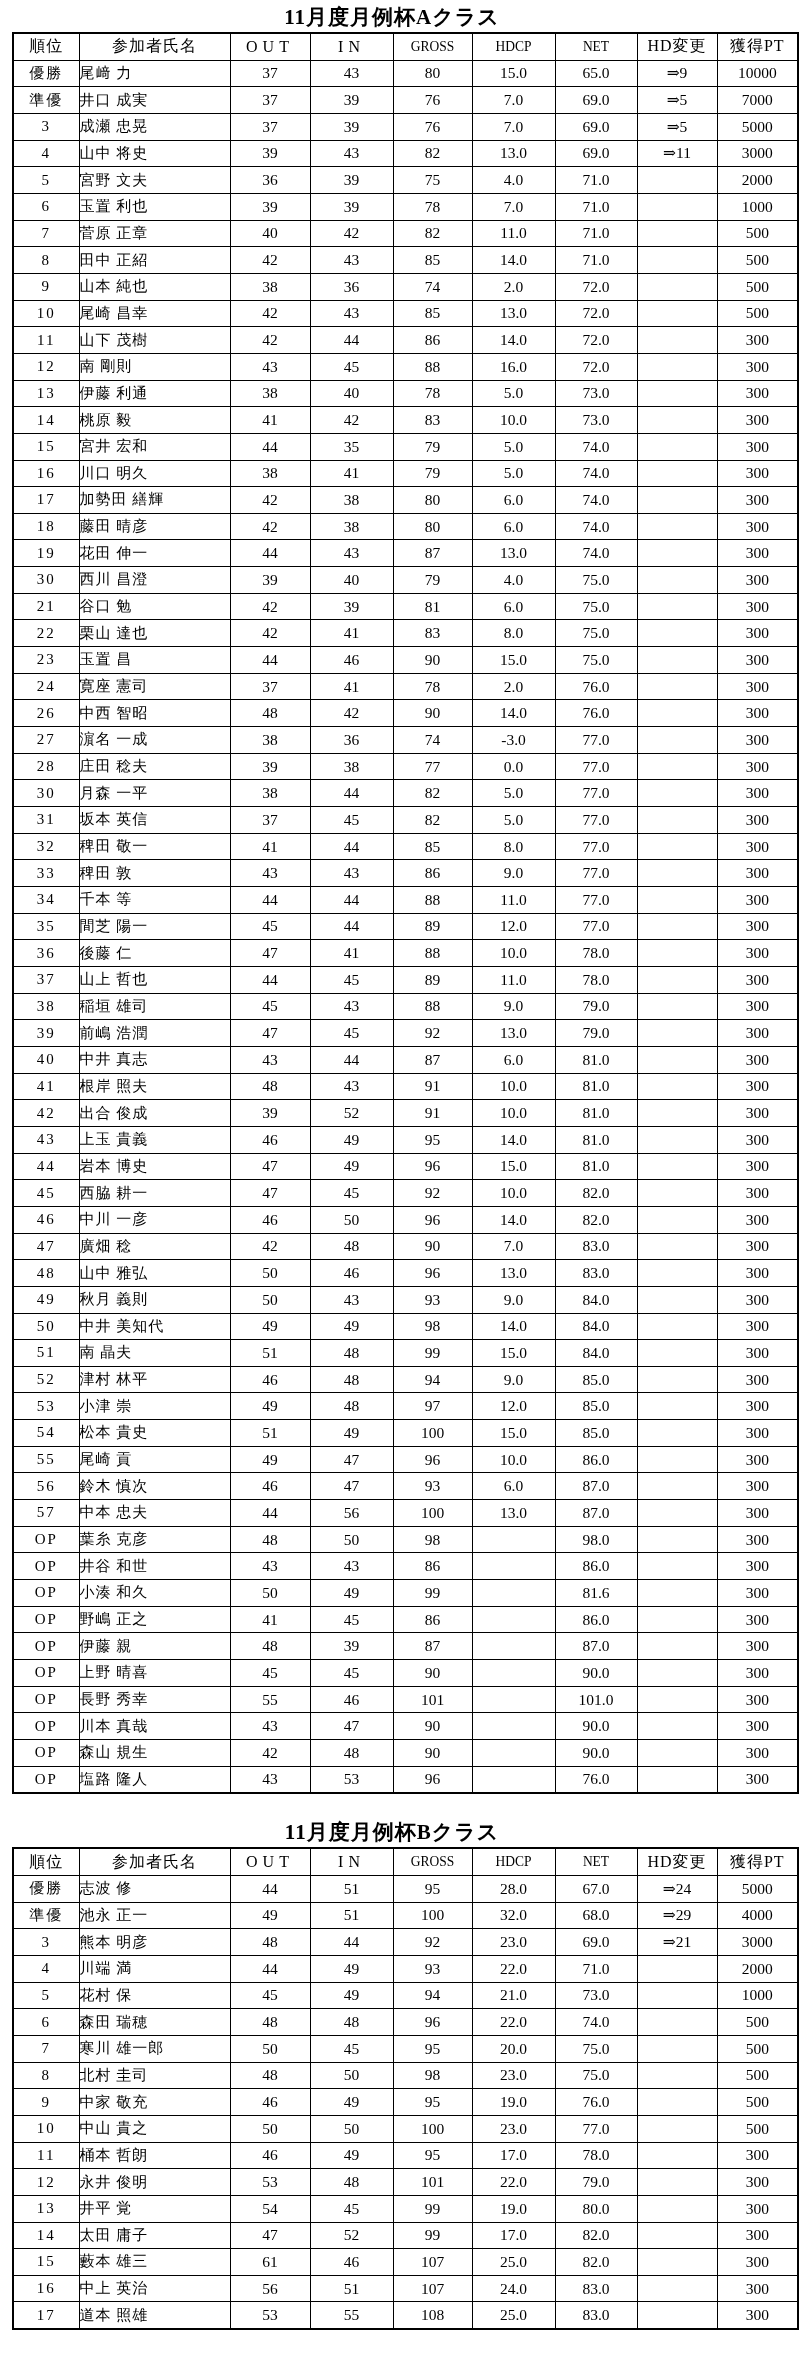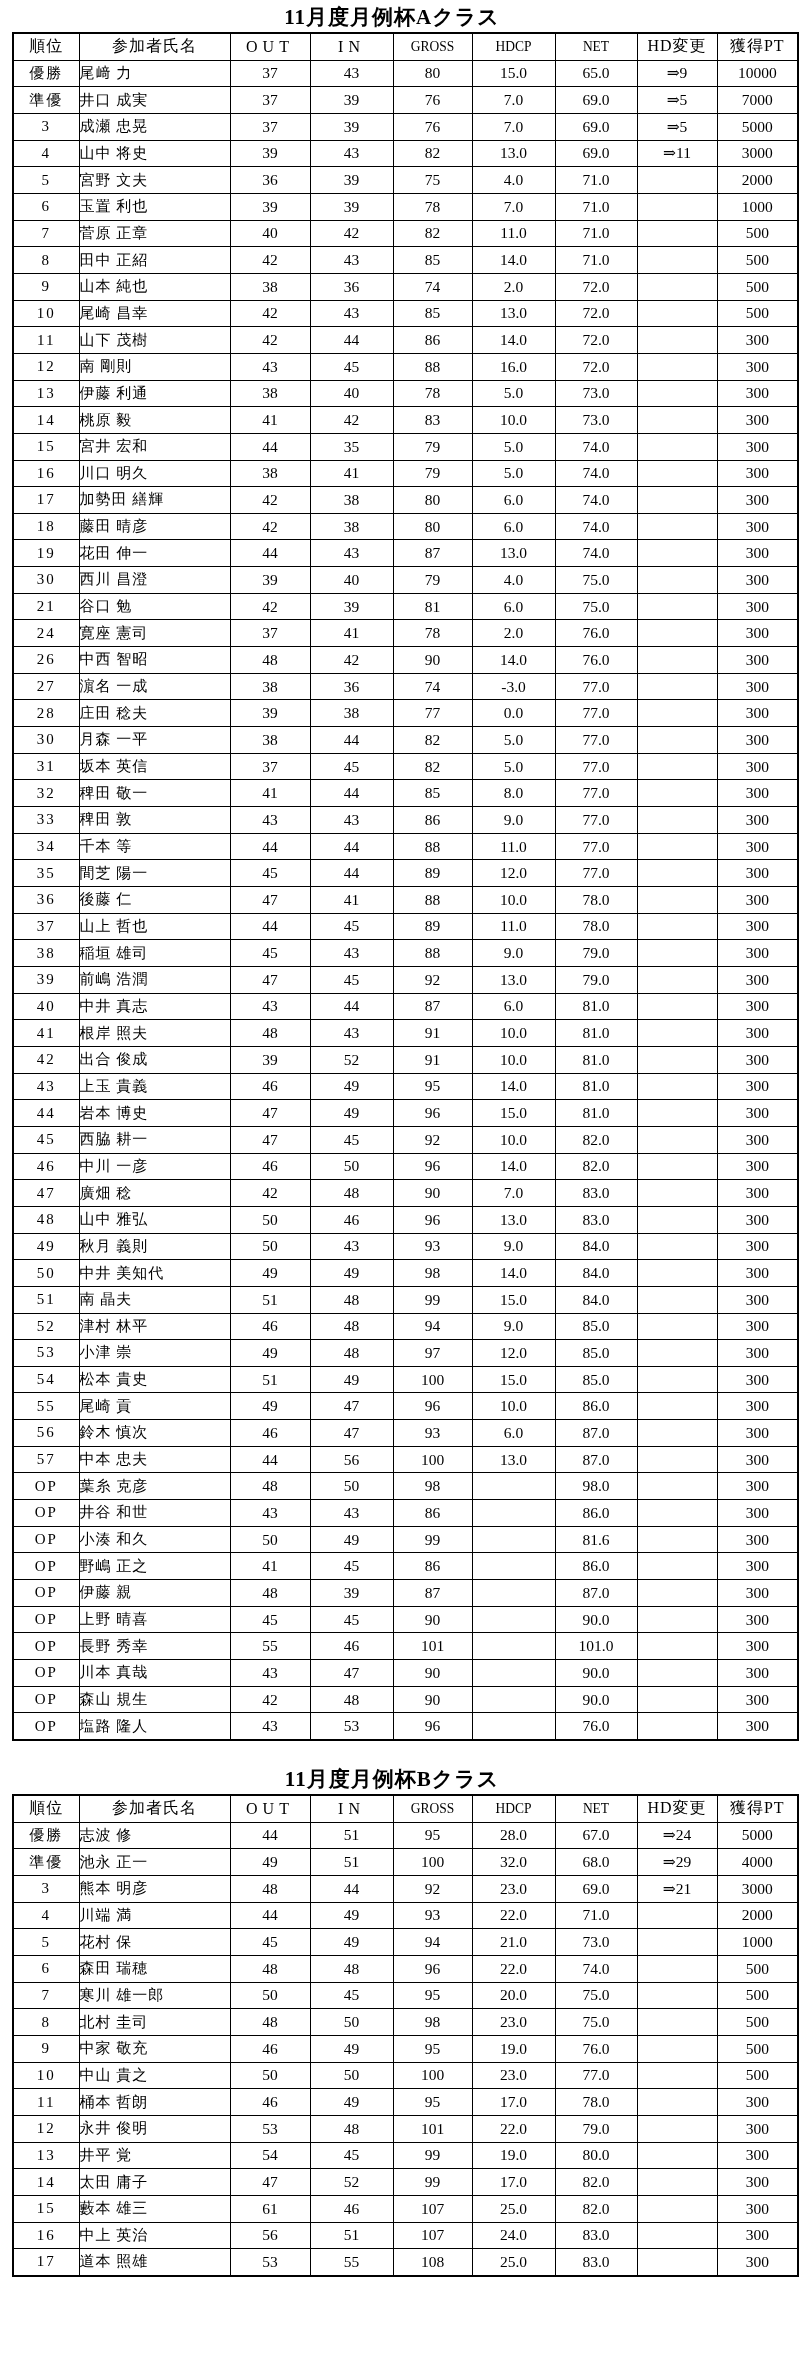--- a/index.html
+++ b/index.html
@@ -293,20 +293,42 @@
           <td class="c-name">谷口 勉</td>
           <td class="c-num">42</td>
           <td class="c-num">39</td>
           <td class="c-num">81</td>
           <td class="c-num">6.0</td>
           <td class="c-num">75.0</td>
           <td class="c-num"></td>
           <td class="c-num">300</td>
         </tr>
         <tr>
+          <td class="c-rank">22</td>
+          <td class="c-name">栗山 達也</td>
+          <td class="c-num">42</td>
+          <td class="c-num">41</td>
+          <td class="c-num">83</td>
+          <td class="c-num">8.0</td>
+          <td class="c-num">75.0</td>
+          <td class="c-num"></td>
+          <td class="c-num">300</td>
+        </tr>
+        <tr>
+          <td class="c-rank">23</td>
+          <td class="c-name">玉置 昌</td>
+          <td class="c-num">44</td>
+          <td class="c-num">46</td>
+          <td class="c-num">90</td>
+          <td class="c-num">15.0</td>
+          <td class="c-num">75.0</td>
+          <td class="c-num"></td>
+          <td class="c-num">300</td>
+        </tr>
+        <tr>
           <td class="c-rank">24</td>
           <td class="c-name">寛座 憲司</td>
           <td class="c-num">37</td>
           <td class="c-num">41</td>
           <td class="c-num">78</td>
           <td class="c-num">2.0</td>
           <td class="c-num">76.0</td>
           <td class="c-num"></td>
           <td class="c-num">300</td>
         </tr>

